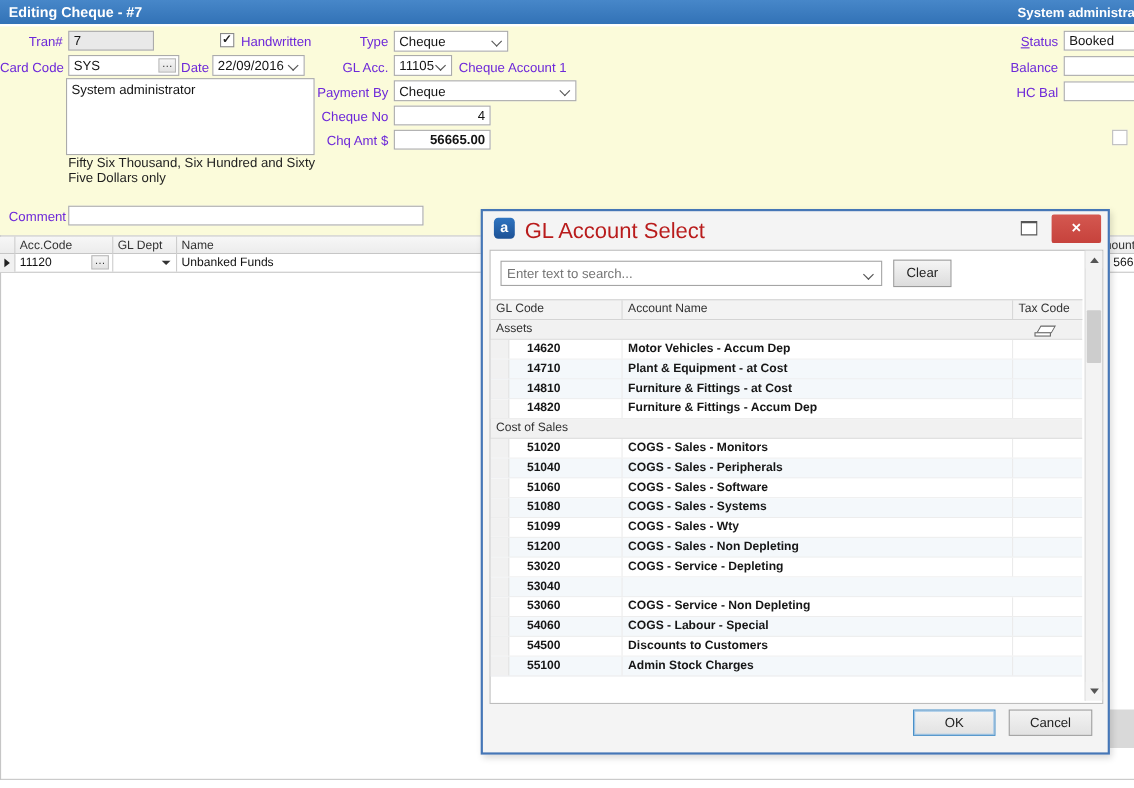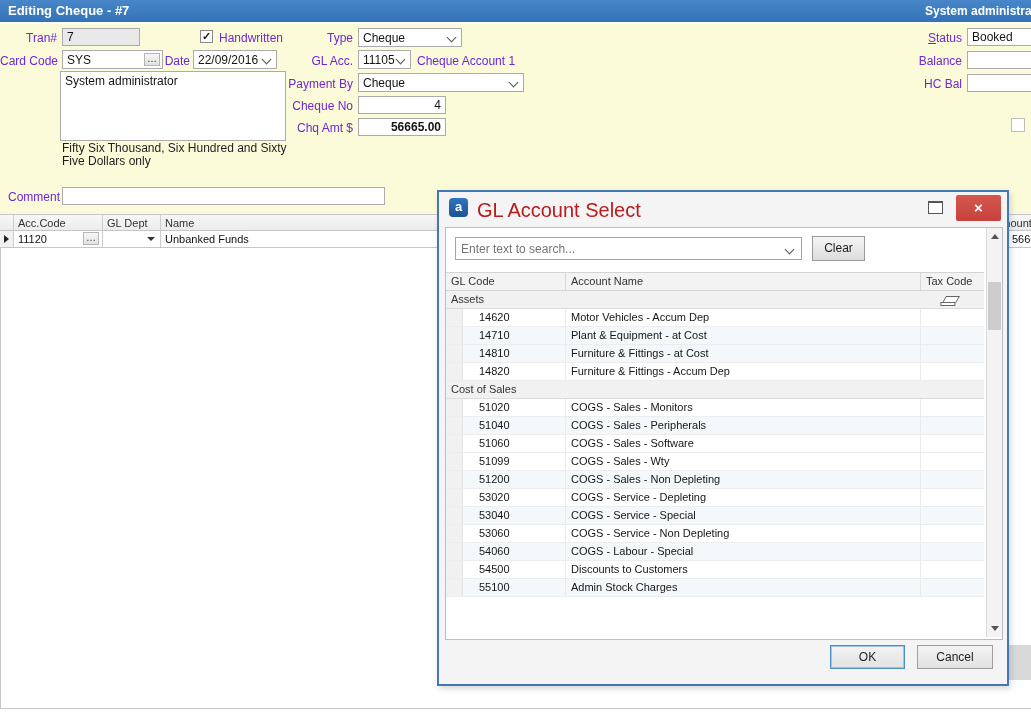--- a/index.html
+++ b/index.html
@@ -63,21 +63,21 @@
            border-top:1px solid #d4d4d4;border-bottom:1px solid #d4d4d4;box-sizing:border-box;
            font-size:11px;color:#333;}
   .dg-hcell{position:absolute;top:0;height:17px;line-height:17px;padding-left:5px;border-right:1px solid #d8d8d8;
             box-sizing:border-box;white-space:nowrap;}
   .dg-body{position:absolute;left:0;top:63px;width:538px;height:346px;overflow:hidden;font-size:11px;color:#161616;}
   .dgrow{height:18px;box-sizing:border-box;position:relative;}
   .dgrow.group{background:#f1f1f1;line-height:17px;padding-left:5px;border-bottom:1px solid #dcdcdc;color:#333;}
   .dgrow.data{display:flex;background:#fff;border-bottom:1px solid #ededed;}
   .dgrow.data.alt{background:#f4f8fb;}
   .dgrow .gut{width:16px;background:#f1f1f1;border-right:1px solid #e3e3e3;flex:none;}
-  .dgrow .c{line-height:17px;overflow:hidden;white-space:nowrap;box-sizing:border-box;}
+  .dgrow .c{line-height:17px;overflow:hidden;white-space:nowrap;box-sizing:border-box;font-weight:bold;}
   .dgrow .code{width:103px;padding-left:16px;border-right:1px solid #ebebeb;flex:none;}
   .dgrow .name{width:355px;padding-left:5px;border-right:1px solid #ebebeb;flex:none;}
   .dgrow .tax{flex:1;}
   .drawer-icon{position:absolute;right:26px;top:5px;width:12px;height:5px;border:1px solid #666;background:#fff;
                transform:skewX(-30deg);}
   .drawer-icon:after{content:"";position:absolute;left:-2px;top:5px;width:13px;height:2px;border:1px solid #666;
                background:#fff;transform:skewX(30deg);}
   .sbar{position:absolute;right:0;top:0;width:16px;height:409px;background:#f3f3f3;border-left:1px solid #dcdcdc;
         box-sizing:border-box;}
   .sbtn{position:absolute;left:0;width:15px;height:16px;background:#f3f3f3;display:flex;align-items:center;justify-content:center;}
@@ -265,20 +265,26 @@
             <span class="c code">51040</span>
             <span class="c name">COGS - Sales - Peripherals</span>
             <span class="c tax"></span>
           </div>
           <div class="dgrow data">
             <span class="gut"></span>
             <span class="c code">51060</span>
             <span class="c name">COGS - Sales - Software</span>
             <span class="c tax"></span>
           </div>
+          <div class="dgrow data alt">
+            <span class="gut"></span>
+            <span class="c code">51080</span>
+            <span class="c name">COGS - Sales - Systems</span>
+            <span class="c tax"></span>
+          </div>
           <div class="dgrow data">
             <span class="gut"></span>
             <span class="c code">51099</span>
             <span class="c name">COGS - Sales - Wty</span>
             <span class="c tax"></span>
           </div>
           <div class="dgrow data alt">
             <span class="gut"></span>
             <span class="c code">51200</span>
             <span class="c name">COGS - Sales - Non Depleting</span>
@@ -286,21 +292,20 @@
           </div>
           <div class="dgrow data">
             <span class="gut"></span>
             <span class="c code">53020</span>
             <span class="c name">COGS - Service - Depleting</span>
             <span class="c tax"></span>
           </div>
           <div class="dgrow data alt">
             <span class="gut"></span>
             <span class="c code">53040</span>
-            <span class="c name">COGS - Service - Special</span>
             <span class="c tax"></span>
           </div>
           <div class="dgrow data">
             <span class="gut"></span>
             <span class="c code">53060</span>
             <span class="c name">COGS - Service - Non Depleting</span>
             <span class="c tax"></span>
           </div>
           <div class="dgrow data alt">
             <span class="gut"></span>

